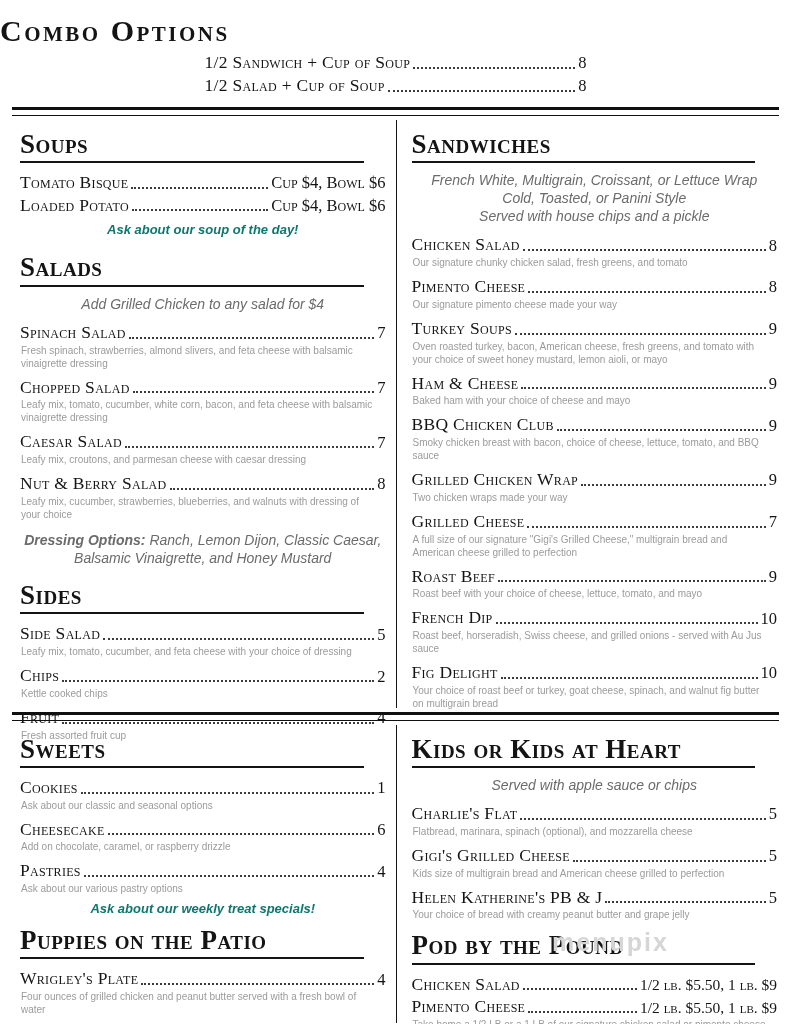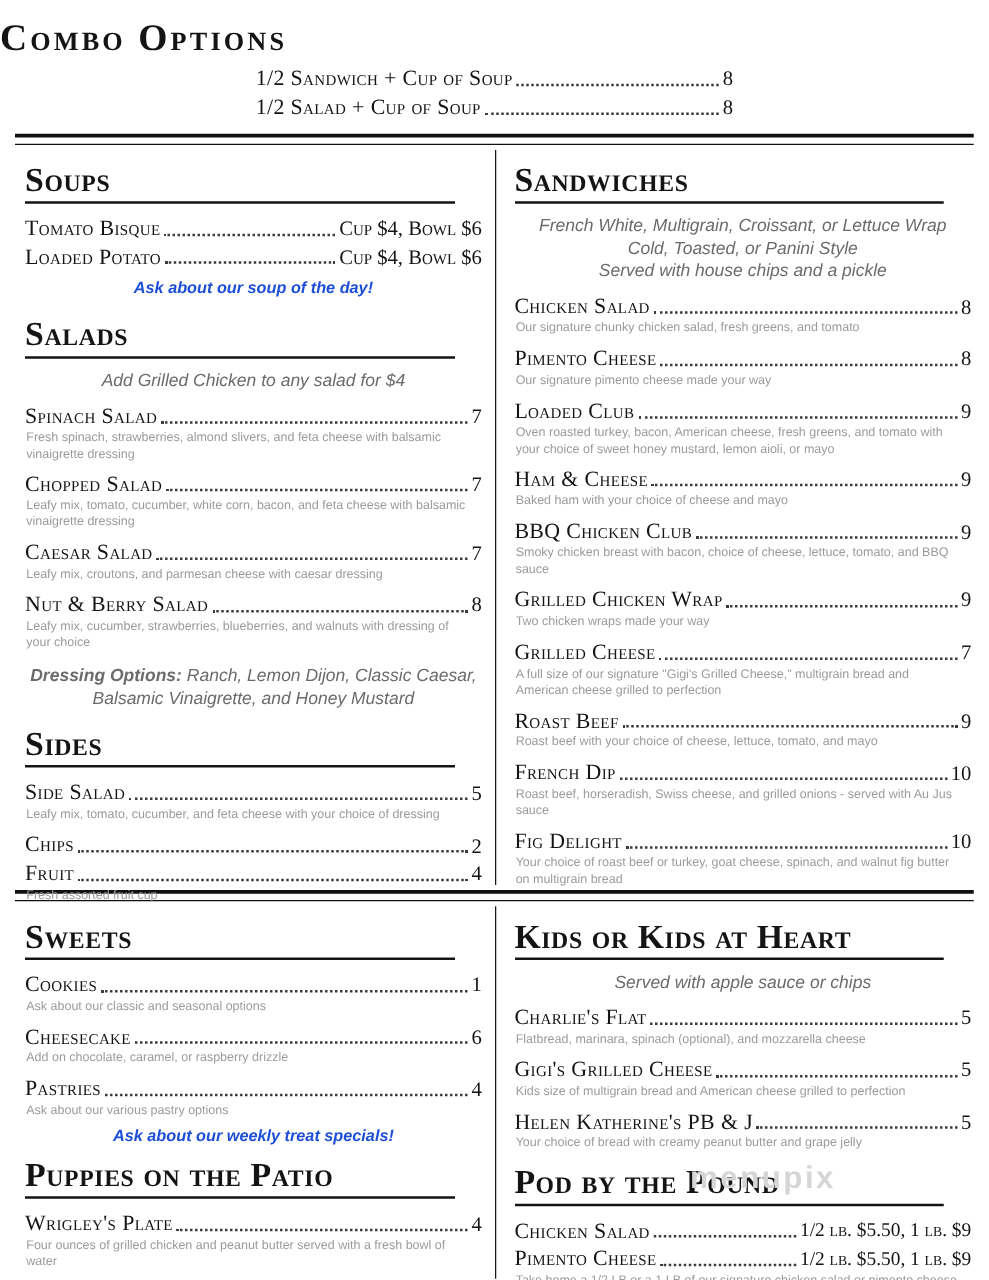--- a/index.html
+++ b/index.html
@@ -25,21 +25,21 @@
 
   .idesc {
     font-family: "Liberation Sans", sans-serif; font-size: 10px; color: #9b9b9b;
     line-height: 1.3; margin: 0 0 6px 1px; max-width: 97%;
   }
 
   .note {
     font-family: "Liberation Sans", sans-serif; font-style: italic; text-align: center;
     font-size: 14px; color: #6b6b6b; line-height: 1.3; margin: 6px 0 8px;
   }
-  .note.strong { color: #1d4ed8; font-weight: 700; font-size: 13px; }
+  .note.strong { color: #0f766e; font-weight: 700; font-size: 13px; }
 
   
   .rule2 { height: 5px; border-top: 3px solid #101010; border-bottom: 1.5px solid #101010; margin: 4px 12px; }
 
   
   .cols { display: flex; margin: 0 12px; box-sizing: border-box; }
   .cols.top { height: 588px; }
   .cols.bot { height: 298px; }
   .col { flex: 1 1 50%; padding: 10px 10px 0 8px; box-sizing: border-box; min-width: 0; }
   .col.right { border-left: 1.6px solid #161616; padding-left: 15px; padding-right: 2px; }
@@ -141,20 +141,21 @@
         <span class="dots"></span>
         <span class="iprice">5</span>
       </div>
       <div class="idesc">Leafy mix, tomato, cucumber, and feta cheese with your choice of dressing</div>
 
       <div class="mrow">
         <span class="iname">Chips</span>
         <span class="dots"></span>
         <span class="iprice">2</span>
       </div>
+      <div class="idesc">Kettle cooked chips</div>
 
       <div class="mrow">
         <span class="iname">Fruit</span>
         <span class="dots"></span>
         <span class="iprice">4</span>
       </div>
       <div class="idesc">Fresh assorted fruit cup</div>
 
     </div>
 
@@ -175,21 +176,21 @@
       <div class="idesc">Our signature chunky chicken salad, fresh greens, and tomato</div>
 
       <div class="mrow">
         <span class="iname">Pimento Cheese</span>
         <span class="dots"></span>
         <span class="iprice">8</span>
       </div>
       <div class="idesc">Our signature pimento cheese made your way</div>
 
       <div class="mrow">
-        <span class="iname">Loaded Club</span>
+        <span class="iname">Turkey Soups</span>
         <span class="dots"></span>
         <span class="iprice">9</span>
       </div>
       <div class="idesc">Oven roasted turkey, bacon, American cheese, fresh greens, and tomato with your choice of sweet honey mustard, lemon aioli, or mayo</div>
 
       <div class="mrow">
         <span class="iname">Ham &amp; Cheese</span>
         <span class="dots"></span>
         <span class="iprice">9</span>
       </div>

